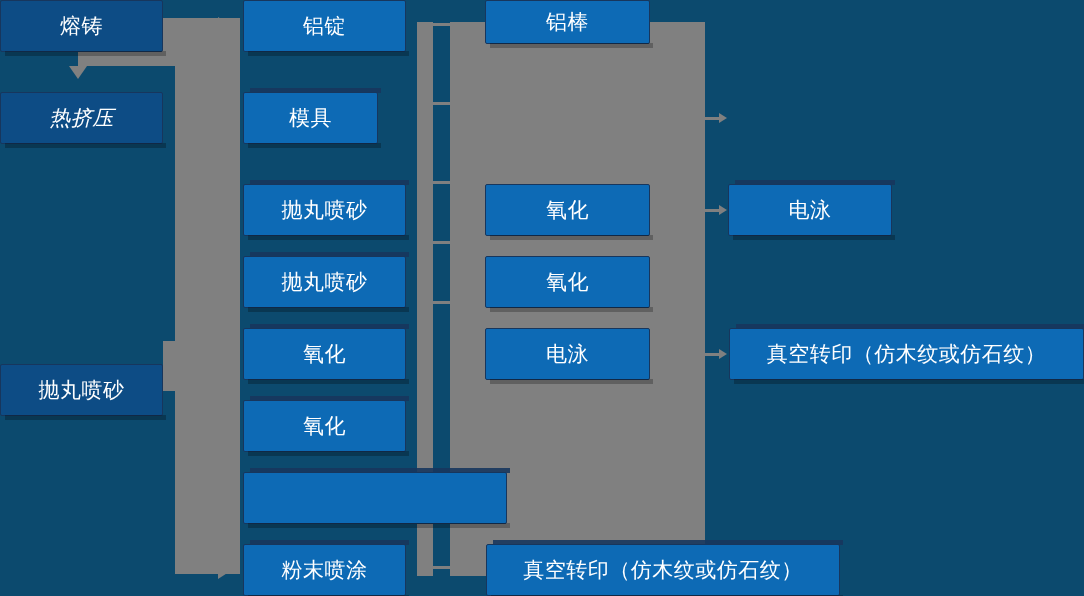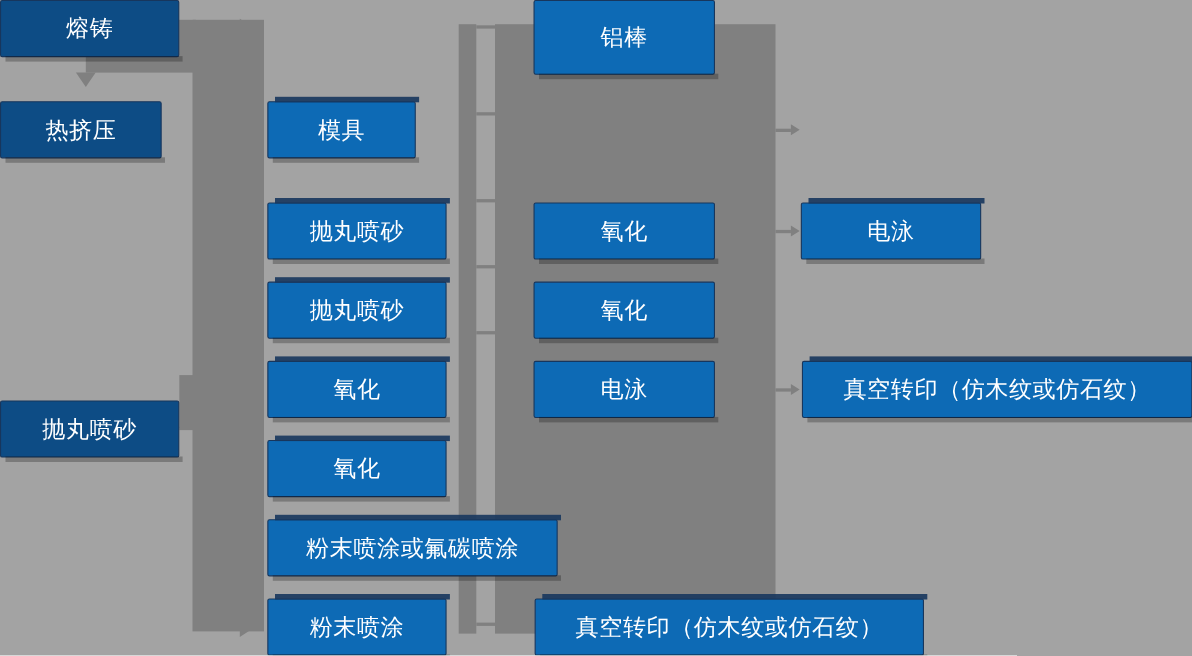--- a/index.html
+++ b/index.html
@@ -8,21 +8,21 @@
     background: #ffffff;
   }
   body {
     font-family: "Liberation Sans", "DejaVu Sans", sans-serif;
   }
   #stage {
     position: relative;
     width: 1084px;
     height: 596px;
     overflow: hidden;
-    background: #a3a3a3;
+    background: #0c4a6e;
   }
 
   
   .gray {
     position: absolute;
     background: #808080;
   }
   .gray-arrow-tip {
     position: absolute;
     width: 0;
@@ -150,30 +150,34 @@
   <div class="mini-arrow" style="left:705px; top:350px;">
     <div class="shaft" style="width:14px;"></div>
       <div class="head"></div>
   </div>
 
   <div class="box dark" style="left:0px; top:0px; width:163px; height:52px;">
     <span class="shadow-strip"></span>
     <span class="label">熔铸</span>
   </div>
 
-  <div class="box dark" style="left:0px; top:92px; width:147px; height:52px;">
+  <div class="box dark" style="left:0px; top:92px; width:163px; height:52px;font-style:italic;">
     <span class="shadow-strip"></span>
     <span class="label">热挤压</span>
   </div>
 
   <div class="box dark" style="left:0px; top:364px; width:163px; height:52px;">
     <span class="shadow-strip"></span>
     <span class="label">抛丸喷砂</span>
   </div>
 
+  <div class="box mid" style="left:243px; top:0px; width:163px; height:52px;">
+    <span class="shadow-strip"></span>
+    <span class="label">铝锭</span>
+  </div>
   <div class="box mid" style="left:243px; top:92px; width:135px; height:52px;">
     <span class="shadow-top"></span>
       <span class="shadow-strip"></span>
     <span class="label">模具</span>
   </div>
   <div class="box mid" style="left:243px; top:184px; width:163px; height:52px;">
     <span class="shadow-top"></span>
       <span class="shadow-strip"></span>
     <span class="label">抛丸喷砂</span>
   </div>
@@ -188,29 +192,28 @@
     <span class="label">氧化</span>
   </div>
   <div class="box mid" style="left:243px; top:400px; width:163px; height:52px;">
     <span class="shadow-top"></span>
       <span class="shadow-strip"></span>
     <span class="label">氧化</span>
   </div>
   <div class="box mid" style="left:243px; top:472px; width:264px; height:52px;">
     <span class="shadow-top"></span>
       <span class="shadow-strip"></span>
-    <span class="label">粉末喷涂或氟碳喷涂</span>
   </div>
   <div class="box mid" style="left:243px; top:544px; width:163px; height:52px;font-family:Liberation Mono, monospace;">
     <span class="shadow-top"></span>
       <span class="shadow-strip"></span>
     <span class="label">粉末喷涂</span>
   </div>
 
-  <div class="box mid" style="left:485px; top:0px; width:165px; height:68px;">
+  <div class="box mid" style="left:485px; top:0px; width:165px; height:44px;">
     <span class="shadow-strip"></span>
     <span class="label">铝棒</span>
   </div>
   <div class="box mid" style="left:485px; top:184px; width:165px; height:52px;">
     <span class="shadow-strip"></span>
     <span class="label">氧化</span>
   </div>
   <div class="box mid" style="left:485px; top:256px; width:165px; height:52px;">
     <span class="shadow-strip"></span>
     <span class="label">氧化</span>

